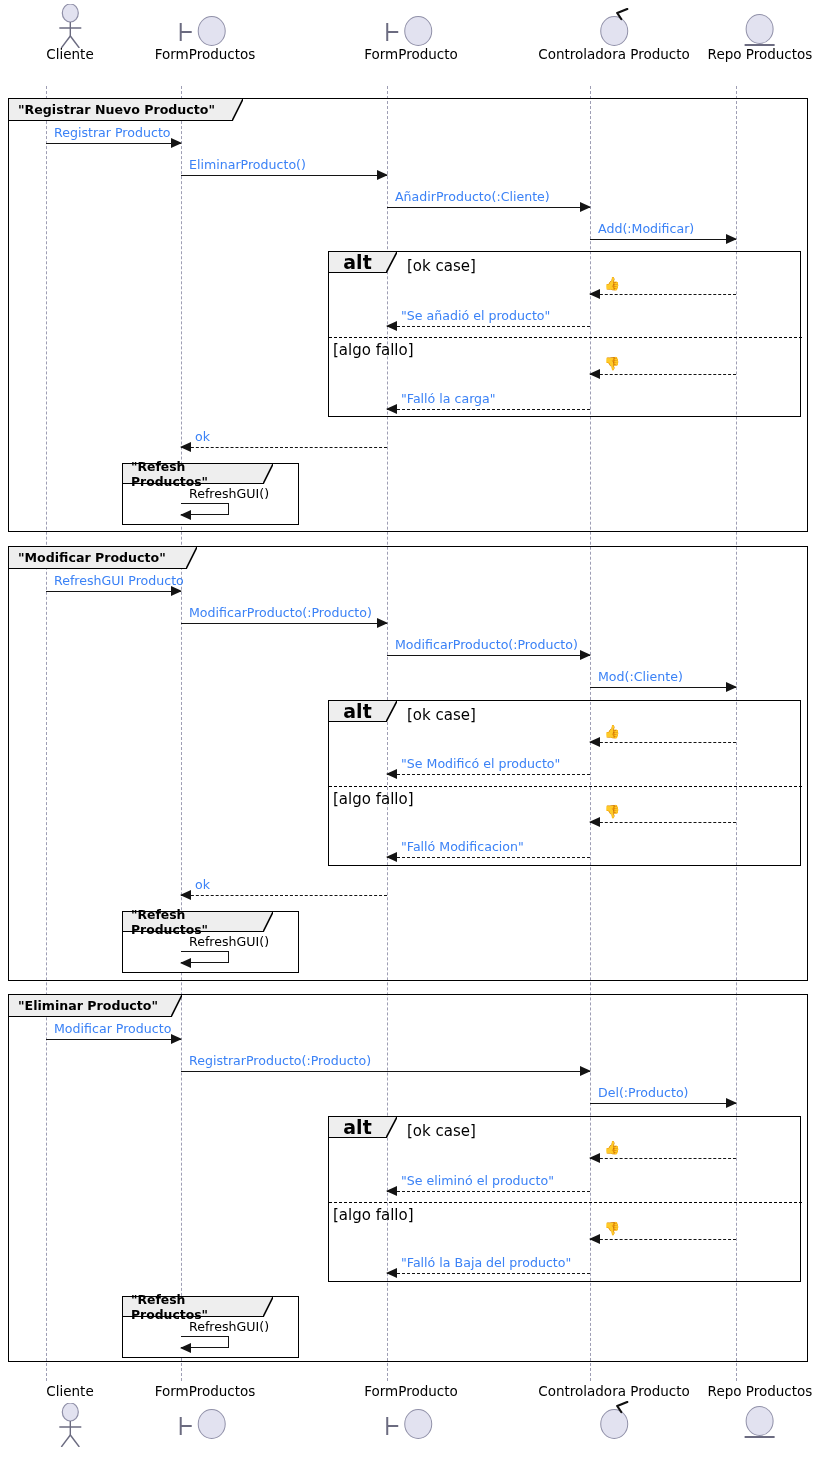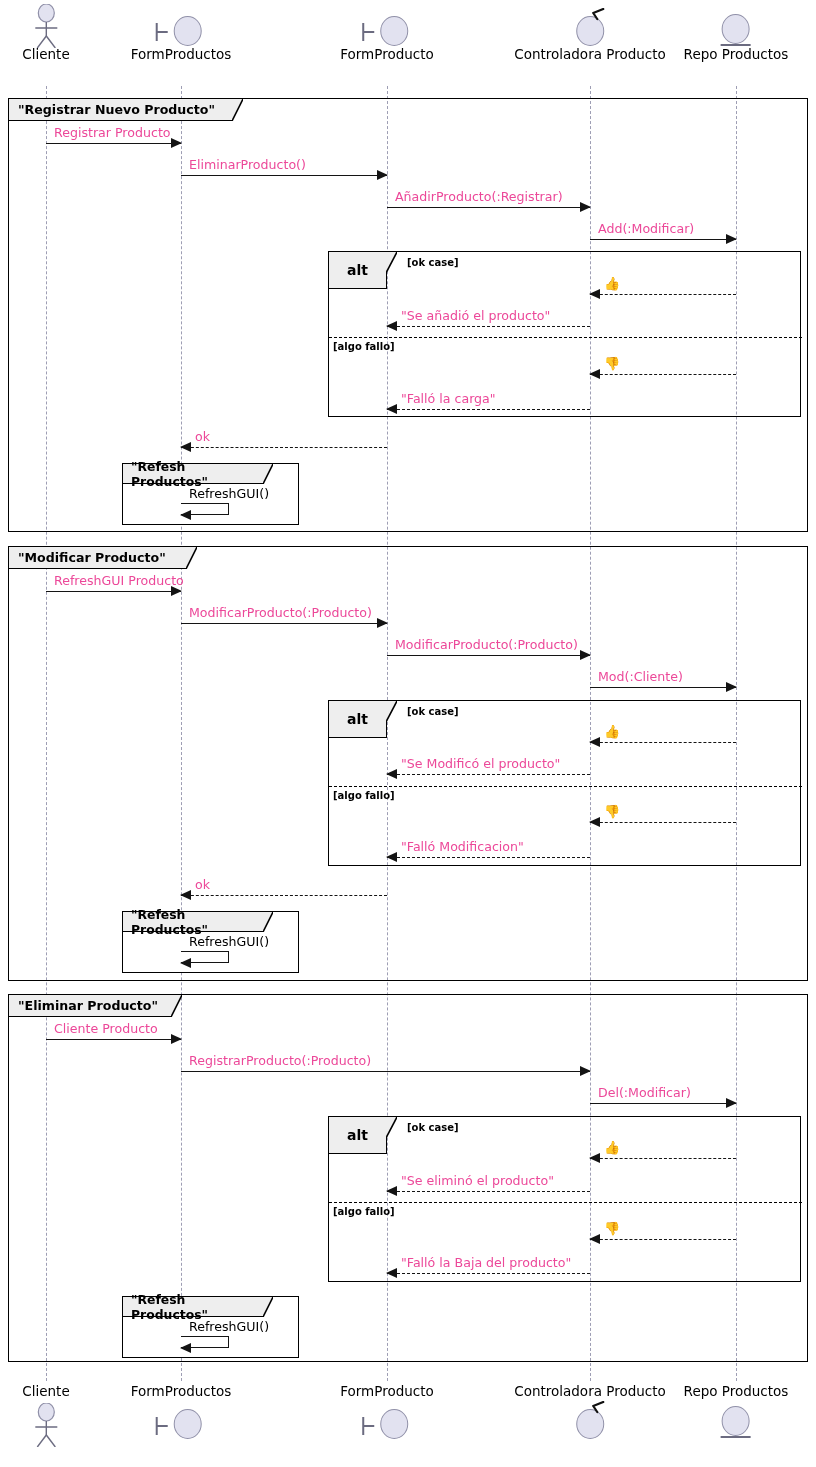--- a/index.html
+++ b/index.html
@@ -1,59 +1,59 @@
 <!DOCTYPE html>
 <html><head>
 <meta charset="utf-8">
 <style>
   html,body{margin:0;padding:0;background:#ffffff;}
   body{font-family:"DejaVu Sans","Liberation Sans",sans-serif;}
   #canvas{position:relative;width:816px;height:1467px;background:#fff;overflow:hidden;}
 
   
-  .participant{position:absolute;transform:translateX(-50%);text-align:center;}
+  .participant{position:absolute;transform:translateX(-50%);text-align:center;margin-left:24px;}
   .p-label{font-size:13.5px;color:#000;white-space:nowrap;line-height:1;}
   .p-icon{position:relative;height:44px;display:flex;align-items:flex-end;justify-content:center;}
   .circle{width:28px;height:30px;border-radius:50%;background:#E2E2F0;border:1.2px solid #9090A8;box-sizing:border-box;}
   .bnd-bar{position:absolute;left:calc(50% - 25px);bottom:7px;width:2px;height:18px;background:#6b6b80;}
   .bnd-stem{position:absolute;left:calc(50% - 24px);bottom:15px;width:11px;height:1.6px;background:#6b6b80;}
   .ent-bar{position:absolute;left:calc(50% - 15px);bottom:-2px;width:30px;height:1.8px;background:#6b6b80;}
   .ctrl-arrow{position:absolute;left:calc(50% + 1px);bottom:26px;width:14px;height:14px;}
   .actor-svg{width:36px;height:44px;}
 
   
   .lifeline{position:absolute;width:0;border-left:1.3px dashed #9e9eb4;}
 
   
   .frame{position:absolute;border:1.7px solid #000;background:transparent;box-sizing:border-box;}
   .frame-tab{position:absolute;top:0;left:0;height:22px;background:#EEEEEE;border-right:1.6px solid #000;border-bottom:1.6px solid #000;
              display:flex;align-items:center;padding:0 9px;font-weight:bold;font-size:12.6px;color:#000;box-sizing:border-box;}
   .frame-tab .notch{position:absolute;right:-11px;top:0;width:11px;height:22px;}
   .frame-tab .notch svg{display:block;}
 
   .altbox{position:absolute;border:1.7px solid #000;box-sizing:border-box;background:transparent;}
-  .alt-tab{position:absolute;top:0;left:0;height:37px;background:#EEEEEE;border-right:1.6px solid #000;border-bottom:1.6px solid #000;
-           display:flex;align-items:center;justify-content:center;padding:0 22px;font-weight:bold;font-size:14px;box-sizing:border-box;}
+  .alt-tab{position:absolute;top:0;left:0;height:21px;background:#EEEEEE;border-right:1.6px solid #000;border-bottom:1.6px solid #000;
+           display:flex;align-items:center;justify-content:center;padding:0 22px;font-weight:bold;font-size:19px;box-sizing:border-box;}
   .alt-tab .notch{position:absolute;right:-11px;top:0;width:11px;height:21px;}
-  .guard{position:absolute;font-weight:bold;font-size:10px;color:#000;white-space:nowrap;}
+  .guard{position:absolute;font-weight:normal;font-size:15px;color:#000;white-space:nowrap;}
   .divider{position:absolute;border-top:1.4px dashed #000;height:0;}
 
   .nestbox{position:absolute;border:1.7px solid #000;box-sizing:border-box;background:#fff;}
   .nest-tab{position:absolute;top:0;left:0;height:20px;background:#EEEEEE;border-right:1.6px solid #000;border-bottom:1.6px solid #000;
             display:flex;align-items:center;padding:0 8px;font-weight:bold;font-size:12.4px;box-sizing:border-box;}
   .nest-tab .notch{position:absolute;right:-10px;top:0;width:10px;height:20px;}
 
   
   .msg{position:absolute;height:0;}
   .msg .line{position:absolute;left:0;top:0;width:100%;height:0;border-top:1.4px solid #141414;}
   .msg.dashed .line{border-top:1.4px dashed #141414;}
   .msg .head{position:absolute;top:-5px;width:0;height:0;}
   .msg.right .head{right:-1px;border-top:5px solid transparent;border-bottom:5px solid transparent;border-left:11px solid #141414;}
   .msg.left  .head{left:-1px; border-top:5px solid transparent;border-bottom:5px solid transparent;border-right:11px solid #141414;}
-  .msg .mlabel{position:absolute;bottom:3px;font-size:12.6px;color:#ec4899;white-space:nowrap;line-height:1;}
+  .msg .mlabel{position:absolute;bottom:3px;font-size:12.6px;color:#3b82f6;white-space:nowrap;line-height:1;}
   .msg.right .mlabel{left:8px;}
   .msg.left  .mlabel{left:14px;}
   .emoji{position:absolute;font-size:13px;line-height:1;bottom:4px;left:14px;}
 
   
   .selfmsg{position:absolute;}
   .selfmsg .sline{position:absolute;border:1.4px solid #141414;border-left:none;box-sizing:border-box;left:0;top:0;width:100%;height:100%;}
   .selfmsg .shead{position:absolute;left:-1px;bottom:-5px;width:0;height:0;border-top:5px solid transparent;border-bottom:5px solid transparent;border-right:11px solid #141414;}
   .selfmsg .slabel{position:absolute;top:-17px;left:8px;font-size:12.6px;white-space:nowrap;}
 </style>
@@ -135,21 +135,21 @@
     <div class="mlabel">Registrar Producto</div>
   </div>
   <div class="msg right" style="left:181px;top:175px;width:206px;">
     <div class="line"></div>
       <div class="head"></div>
     <div class="mlabel">EliminarProducto()</div>
   </div>
   <div class="msg right" style="left:387px;top:207px;width:203px;">
     <div class="line"></div>
       <div class="head"></div>
-    <div class="mlabel">AñadirProducto(:Registrar)</div>
+    <div class="mlabel">AñadirProducto(:Cliente)</div>
   </div>
   <div class="msg right" style="left:590px;top:239px;width:146px;">
     <div class="line"></div>
       <div class="head"></div>
     <div class="mlabel">Add(:Modificar)</div>
   </div>
 
   <div class="altbox" style="left:328px;top:251px;width:473px;height:166px;">
     <div class="alt-tab" style="width:58px;">
       <span>alt</span>
@@ -309,31 +309,31 @@
             <path d="M0 0 L11 0 L0 22 Z" fill="#EEEEEE"></path>
             <path d="M11 0 L0 22" stroke="#000" stroke-width="1.6" fill="none"></path>
           </svg>
       </span>
     </div>
   </div>
 
   <div class="msg right" style="left:46px;top:1039px;width:135px;">
     <div class="line"></div>
       <div class="head"></div>
-    <div class="mlabel">Cliente Producto</div>
+    <div class="mlabel">Modificar Producto</div>
   </div>
   <div class="msg right" style="left:181px;top:1071px;width:409px;">
     <div class="line"></div>
       <div class="head"></div>
     <div class="mlabel">RegistrarProducto(:Producto)</div>
   </div>
   <div class="msg right" style="left:590px;top:1103px;width:146px;">
     <div class="line"></div>
       <div class="head"></div>
-    <div class="mlabel">Del(:Modificar)</div>
+    <div class="mlabel">Del(:Producto)</div>
   </div>
 
   <div class="altbox" style="left:328px;top:1116px;width:473px;height:166px;">
     <div class="alt-tab" style="width:58px;">
       <span>alt</span>
       <span class="notch">
         <svg width="11" height="21" viewBox="0 0 11 21">
             <path d="M0 0 L11 0 L0 21 Z" fill="#EEEEEE"></path>
             <path d="M11 0 L0 21" stroke="#000" stroke-width="1.6" fill="none"></path>
           </svg>

